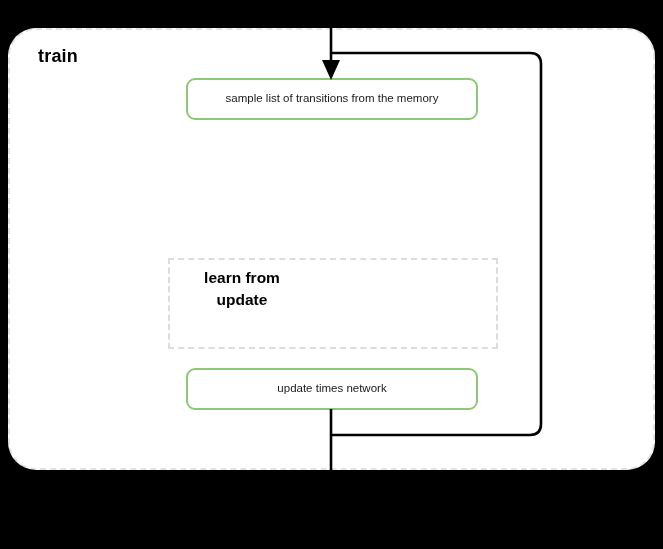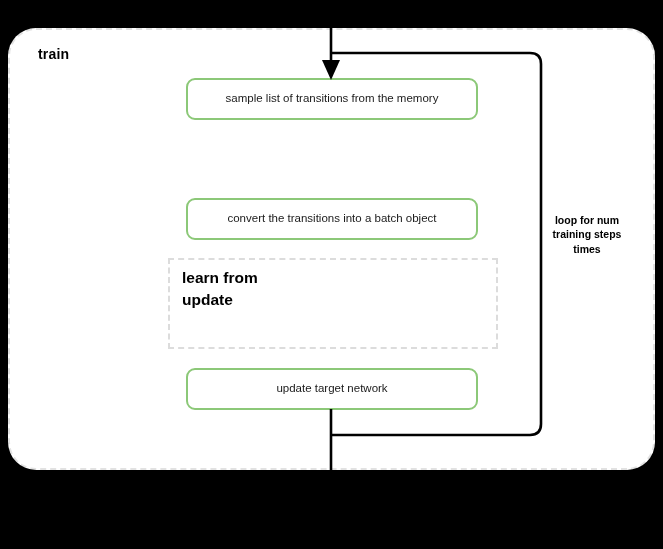--- a/index.html
+++ b/index.html
@@ -29,21 +29,21 @@
     box-sizing: border-box;
     background: #ffffff;
     border: 2px dashed #e2e2e2;
     border-radius: 28px;
   }
 
   #train-title {
     position: absolute;
     left: 38px;
     top: 46px;
-    font-size: 14px;
+    font-size: 18px;
     font-weight: bold;
     color: #000000;
     letter-spacing: 0.2px;
     white-space: nowrap;
   }
 
   
   .proc-box {
     position: absolute;
     left: 186px;
@@ -85,21 +85,21 @@
   }
   #learn-group-title {
     position: absolute;
     left: 12px;
     top: 7px;
     width: 120px;
     font-size: 15.5px;
     font-weight: bold;
     color: #000000;
     line-height: 1.45;
-    text-align: left;
+    text-align: center;
   }
 
   
   #loop-label {
     position: absolute;
     left: 534px;
     top: 213px;
     width: 106px;
     font-size: 10.5px;
     font-weight: bold;
@@ -137,40 +137,32 @@
 
   <div id="train-container"></div>
 
   <div id="train-title">train</div>
 
   <div class="proc-box" id="proc-box-0">
     <span class="proc-label">sample list of transitions from the memory</span>
   </div>
 
 
-  <div class="proc-box" id="proc-box-2">
-    <span class="proc-label">convert the transitions into a batch object</span>
-  </div>
 
   <div id="learn-group">
     <div id="learn-group-title">
       <div>learn from</div>
       <div>update</div>
     </div>
   </div>
 
   <div class="proc-box" id="proc-box-3">
-    <span class="proc-label">update target network</span>
+    <span class="proc-label">update times network</span>
   </div>
 
-  <div id="loop-label">
-    <div>loop for num</div>
-    <div>training steps</div>
-    <div>times</div>
-  </div>
 
   <svg id="edges" viewBox="0 0 663 549">
 
     <path class="edge-path" d="M 331,0 L 331,66"></path>
     <polygon class="arrow-head" points="331,80 322,60 340,60"></polygon>
 
     <path class="edge-path" d="M 331,53 L 530,53 Q 541,53 541,64 L 541,424 Q 541,435 530,435 L 331,435"></path>
 
     <path class="edge-path" d="M 331,409 L 331,500"></path>
   </svg>

